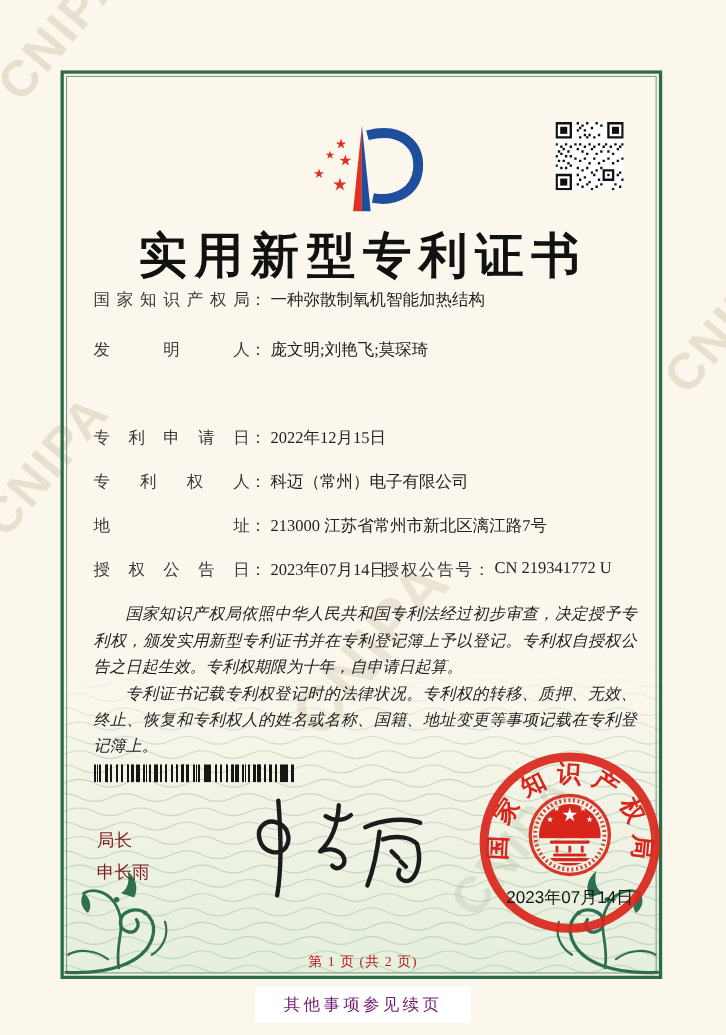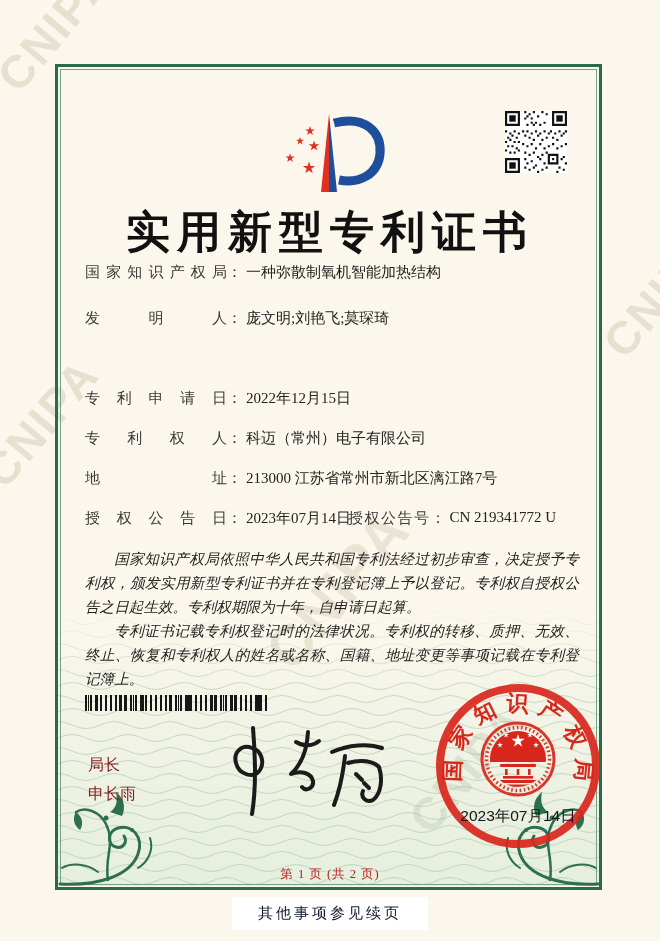--- a/index.html
+++ b/index.html
@@ -59,21 +59,21 @@
     font-size:16px; color:#7f1d1d; line-height:29px;
   }
   .signature{ position:absolute; left:212px; top:722px; z-index:4; }
   .seal{ position:absolute; left:432px; top:680px; z-index:5; }
   .page-info{
     position:absolute; left:0; top:866px; width:100%; text-align:center;
     font-size:12.5px; color:#b91c1c; z-index:4; letter-spacing:1px;
   }
   .continuation{
     position:absolute; left:50%; transform:translateX(-50%); top:897px; z-index:6;
-    background:#ffffff; padding:7px 26px; font-size:15px; color:#0f172a; letter-spacing:3px;
+    background:#ffffff; padding:7px 26px; font-size:15px; color:#701a75; letter-spacing:3px;
     white-space:nowrap;
   }
 </style>
 </head>
 <body>
 
 <div class="page">
 
   <div class="wm" style="left:-20px; top:0px; font-size:46px;">CNIPA</div>
   <div class="wm" style="left:-34px; top:396px; font-size:46px;">CNIPA</div>

